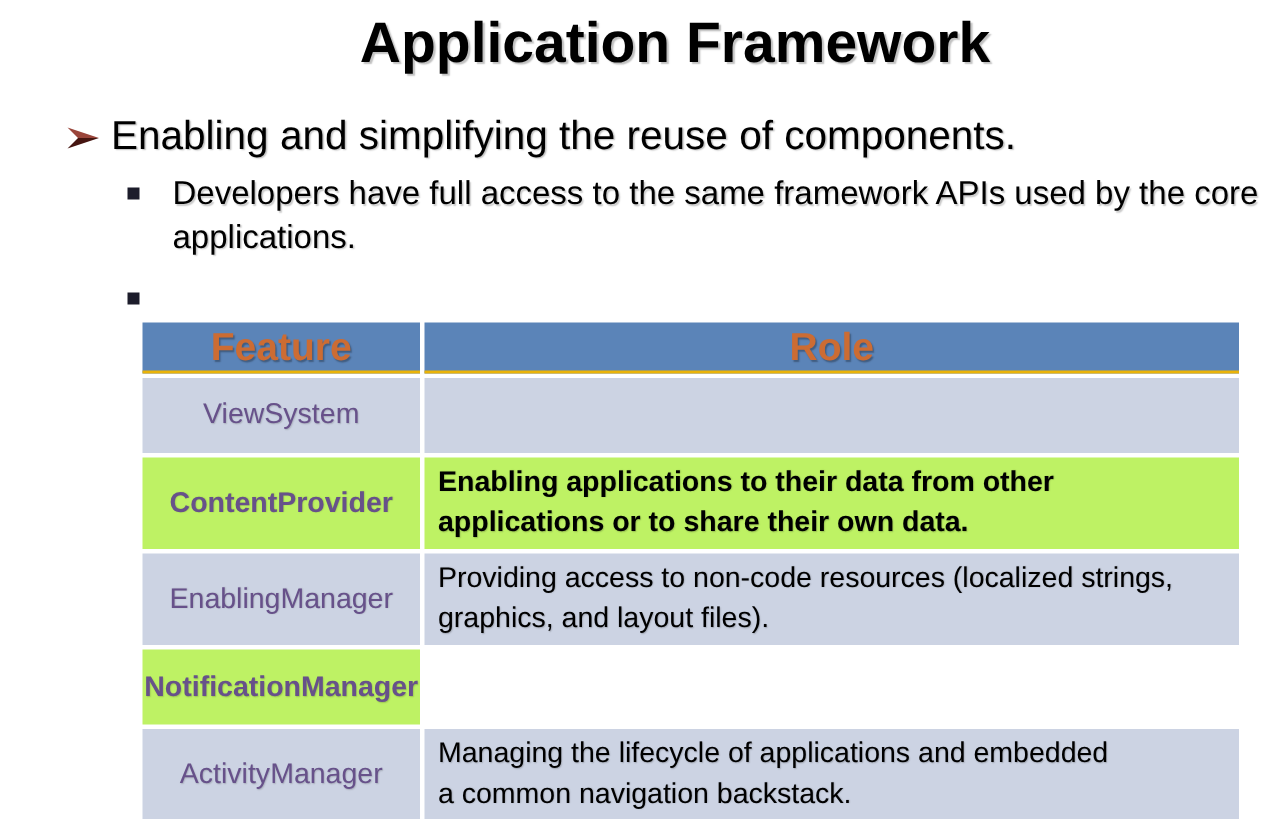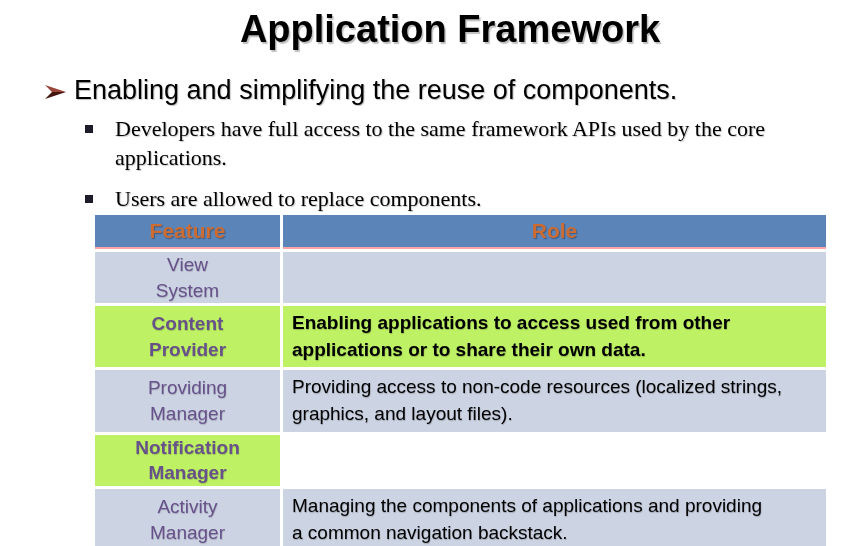--- a/index.html
+++ b/index.html
@@ -31,21 +31,20 @@
   }
   .bullet-l1 .arrow-wrap { flex: 0 0 30px; margin-top: 7px; }
 
   .bullet-l2 {
     display: flex;
     align-items: flex-start;
     margin: 6px 30px 13px 55px;
     font-size: 22px;
     line-height: 1.3;
     text-shadow: 1px 1px 1px rgba(0,0,0,0.22);
-    font-family: Liberation Serif, serif;
   }
   .bullet-l2 .sq {
     flex: 0 0 8px;
     width: 8px; height: 8px;
     background: #1c1c2b;
     margin: 10px 22px 0 2px;
   }
   .bullet-l2 .sub-text { max-width: 745px; }
 
   .tbl {
@@ -54,38 +53,38 @@
     top: 215px;
     width: 731px;
   }
   .tbl-row { display: flex; gap: 3px; margin-bottom: 3px; }
   .cell { }
   .cell-feature { flex: 0 0 185px; }
   .cell-role { flex: 1 1 auto; }
 
   .tbl-header .cell {
     background: #5b84b8;
-    border-bottom: 2px solid #fca5a5;
+    border-bottom: 2px solid #eab308;
     height: 34px;
     display: flex;
     align-items: center;
     justify-content: center;
     color: #cc6c33;
-    font-size: 21px;
+    font-size: 26px;
     font-weight: bold;
     text-shadow: 1px 1px 1px rgba(0,0,0,0.3);
   }
 
   .tbl-body .cell { min-height: 50px; }
   .row-odd .cell  { background: #ccd3e3; }
   .row-even .cell { background: #bef264; font-weight: bold; }
 
   .cell-feature.body {
     display: flex;
-    flex-direction: column;
+    flex-direction: row;
     align-items: center;
     justify-content: center;
     color: #67518a;
     font-size: 19px;
     line-height: 1.35;
     text-align: center;
     text-shadow: 0.5px 0.5px 1px rgba(0,0,0,0.18);
   }
   .cell-role.body {
     display: flex;
@@ -115,21 +114,20 @@
     <span>Enabling and simplifying the reuse of components.</span>
   </div>
 
   <div class="bullet-l2">
     <span class="sq"></span>
     <span class="sub-text">Developers have full access to the same framework APIs used by the core applications.</span>
   </div>
 
   <div class="bullet-l2">
     <span class="sq"></span>
-    <span class="sub-text">Users are allowed to replace components.</span>
   </div>
 
   <div class="tbl">
 
     <div class="tbl-row tbl-header">
       <div class="cell cell-feature">Feature</div>
       <div class="cell cell-role">Role</div>
     </div>
 
     <div class="tbl-body">
@@ -142,28 +140,28 @@
         <div class="cell cell-role body">
         </div>
       </div>
 
       <div class="tbl-row row-even">
         <div class="cell cell-feature body">
           <div>Content</div>
           <div>Provider</div>
         </div>
         <div class="cell cell-role body">
-          <div>Enabling applications to access used from other</div>
+          <div>Enabling applications to their data from other</div>
           <div>applications or to share their own data.</div>
         </div>
       </div>
 
       <div class="tbl-row row-odd">
         <div class="cell cell-feature body">
-          <div>Providing</div>
+          <div>Enabling</div>
           <div>Manager</div>
         </div>
         <div class="cell cell-role body">
           <div>Providing access to non-code resources (localized strings,</div>
           <div>graphics, and layout files).</div>
         </div>
       </div>
 
       <div class="tbl-row row-even">
         <div class="cell cell-feature body">
@@ -171,21 +169,21 @@
           <div>Manager</div>
         </div>
       </div>
 
       <div class="tbl-row row-odd">
         <div class="cell cell-feature body">
           <div>Activity</div>
           <div>Manager</div>
         </div>
         <div class="cell cell-role body">
-          <div>Managing the components of applications and providing</div>
+          <div>Managing the lifecycle of applications and embedded</div>
           <div>a common navigation backstack.</div>
         </div>
       </div>
 
     </div>
   </div>
 
 </div>
 
 </body></html>

